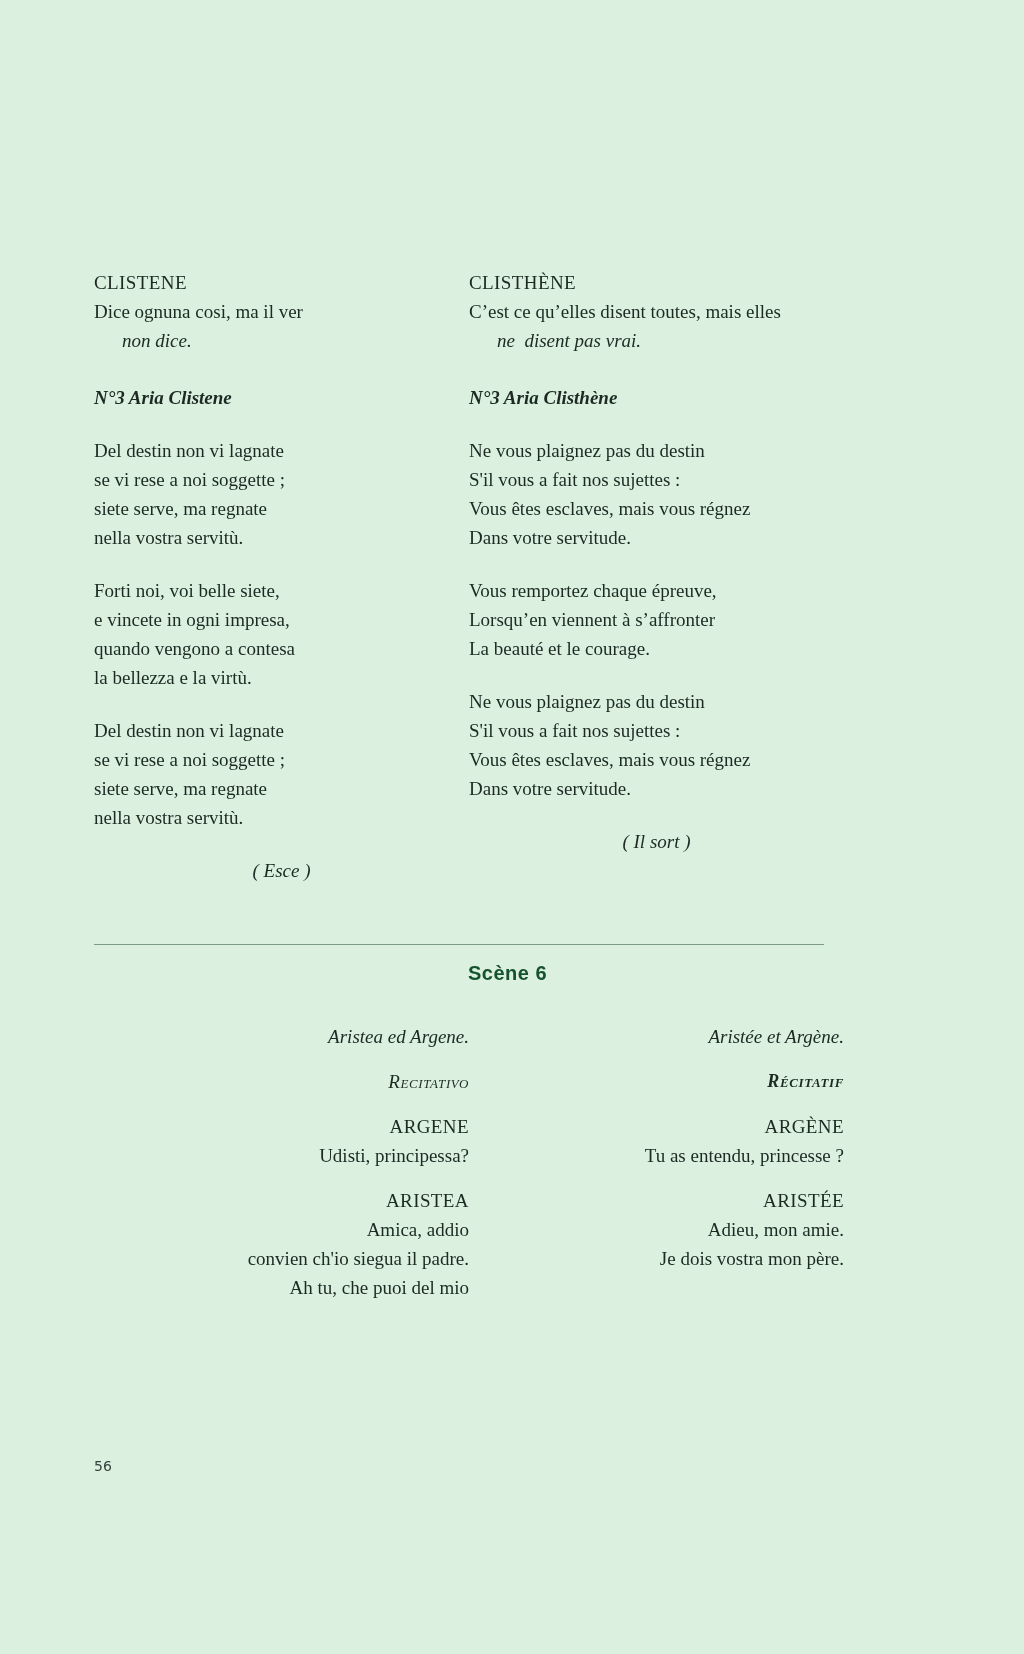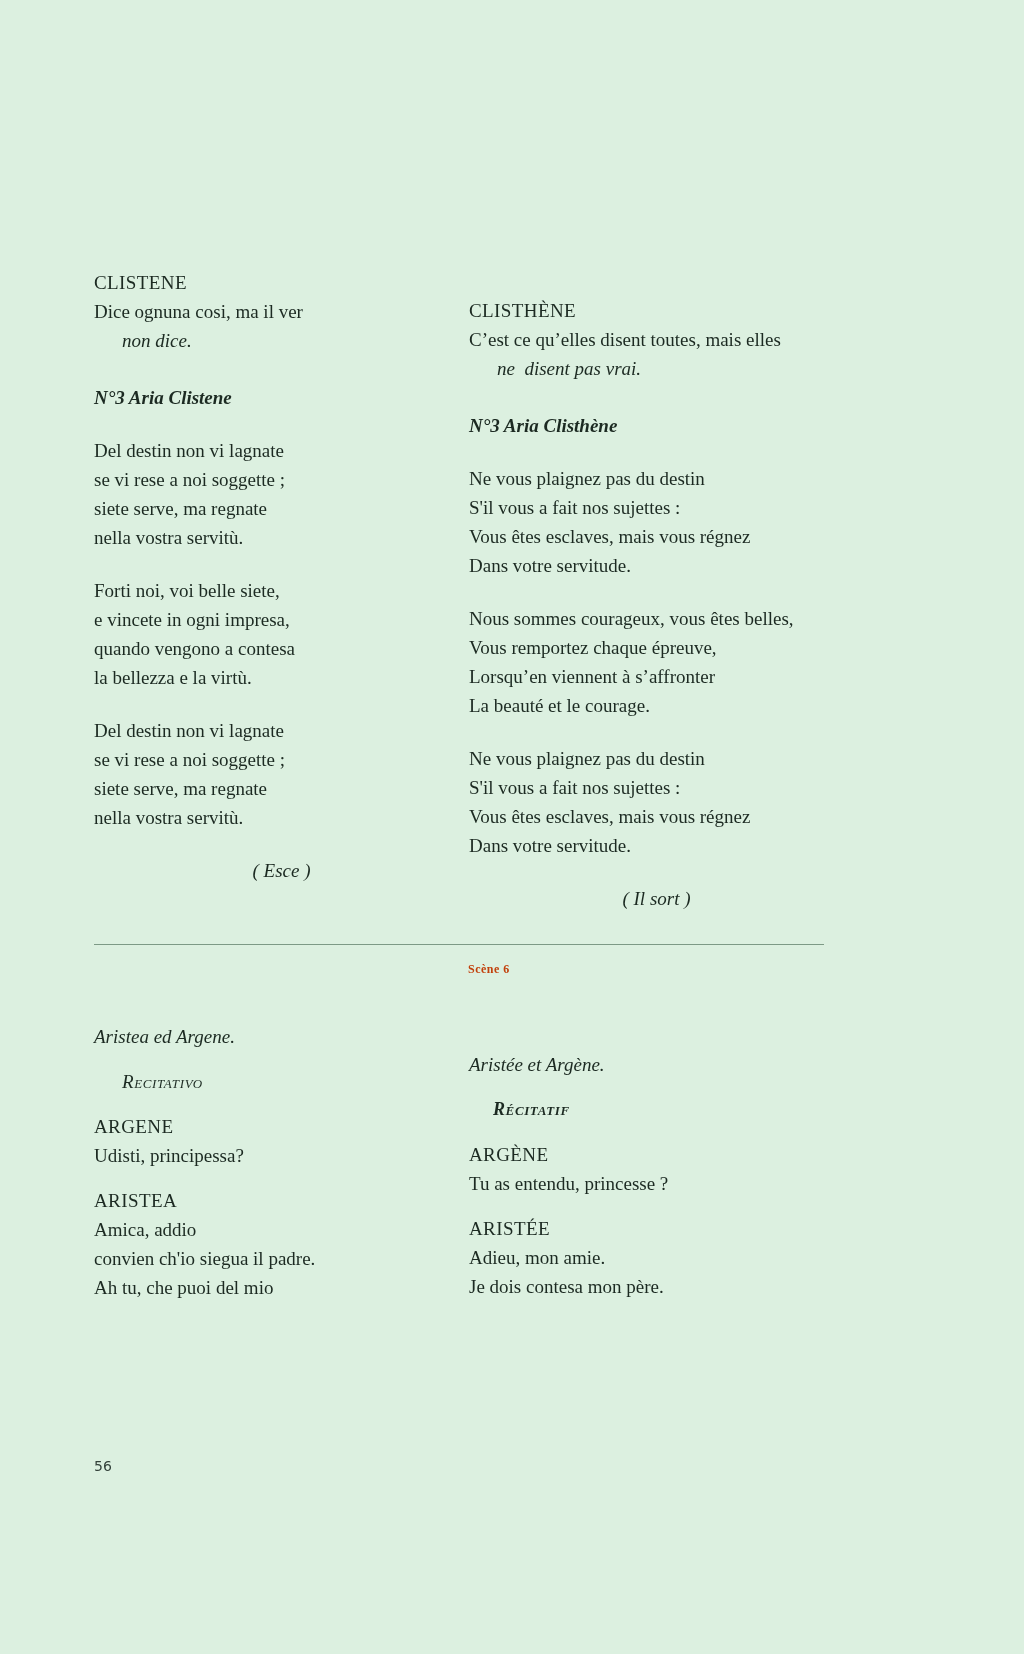--- a/index.html
+++ b/index.html
@@ -32,21 +32,20 @@
   .cols {
     display: flex;
     flex-direction: row;
     width: 100%;
   }
   .col {
     width: 375px;
   }
   .col.right {
     margin-left: 0;
-    margin-top: 28px;
   }
   .block {
     margin-bottom: 0;
   }
   .speaker {
     font-size: 19px;
     letter-spacing: 0.4px;
     line-height: 29px;
   }
   .line {
@@ -78,31 +77,32 @@
     left: 94px;
     top: 944px;
     width: 730px;
     height: 1px;
     background: #7d9a86;
   }
   .scene-title {
     position: absolute;
     left: 468px;
     top: 962px;
-    font-family: Liberation Serif, serif;
+    font-family: Liberation Sans, sans-serif;
     font-weight: bold;
-    font-size: 12px;
+    font-size: 20px;
     letter-spacing: 0.5px;
-    color: #c2410c;
+    color: #14532d;
   }
   .scene-block {
     position: absolute;
     left: 94px;
     top: 1022px;
     width: 770px;
+    text-align: right;
   }
   .char-list {
     font-style: italic;
     font-size: 19px;
     line-height: 29px;
   }
   .recit {
     font-variant: small-caps;
     font-weight: normal;
     font-style: italic;
@@ -180,21 +180,20 @@
         <div class="aria-title">N°3 Aria Clisthène</div>
         <div class="gap-md"></div>
         <div class="block">
           <div class="line">Ne vous plaignez pas du destin</div>
           <div class="line">S'il vous a fait nos sujettes :</div>
           <div class="line">Vous êtes esclaves, mais vous régnez</div>
           <div class="line">Dans votre servitude.</div>
         </div>
         <div class="gap-md"></div>
         <div class="block">
-          <div class="line">Nous sommes courageux, vous êtes belles,</div>
           <div class="line">Vous remportez chaque épreuve,</div>
           <div class="line">Lorsqu’en viennent à s’affronter</div>
           <div class="line">La beauté et le courage.</div>
         </div>
         <div class="gap-md"></div>
         <div class="block">
           <div class="line">Ne vous plaignez pas du destin</div>
           <div class="line">S'il vous a fait nos sujettes :</div>
           <div class="line">Vous êtes esclaves, mais vous régnez</div>
           <div class="line">Dans votre servitude.</div>
@@ -236,21 +235,21 @@
         <div class="recit-r">Récitatif</div>
         <div class="gap-sm"></div>
         <div class="block">
           <div class="speaker">ARGÈNE</div>
           <div class="line">Tu as entendu, princesse ?</div>
         </div>
         <div class="gap-sm"></div>
         <div class="block">
           <div class="speaker">ARISTÉE</div>
           <div class="line">Adieu, mon amie.</div>
-          <div class="line">Je dois contesa mon père.</div>
+          <div class="line">Je dois vostra mon père.</div>
         </div>
       </div>
 
     </div>
   </div>
 
   <div class="folio">56</div>
 </div>
 
 </body></html>

